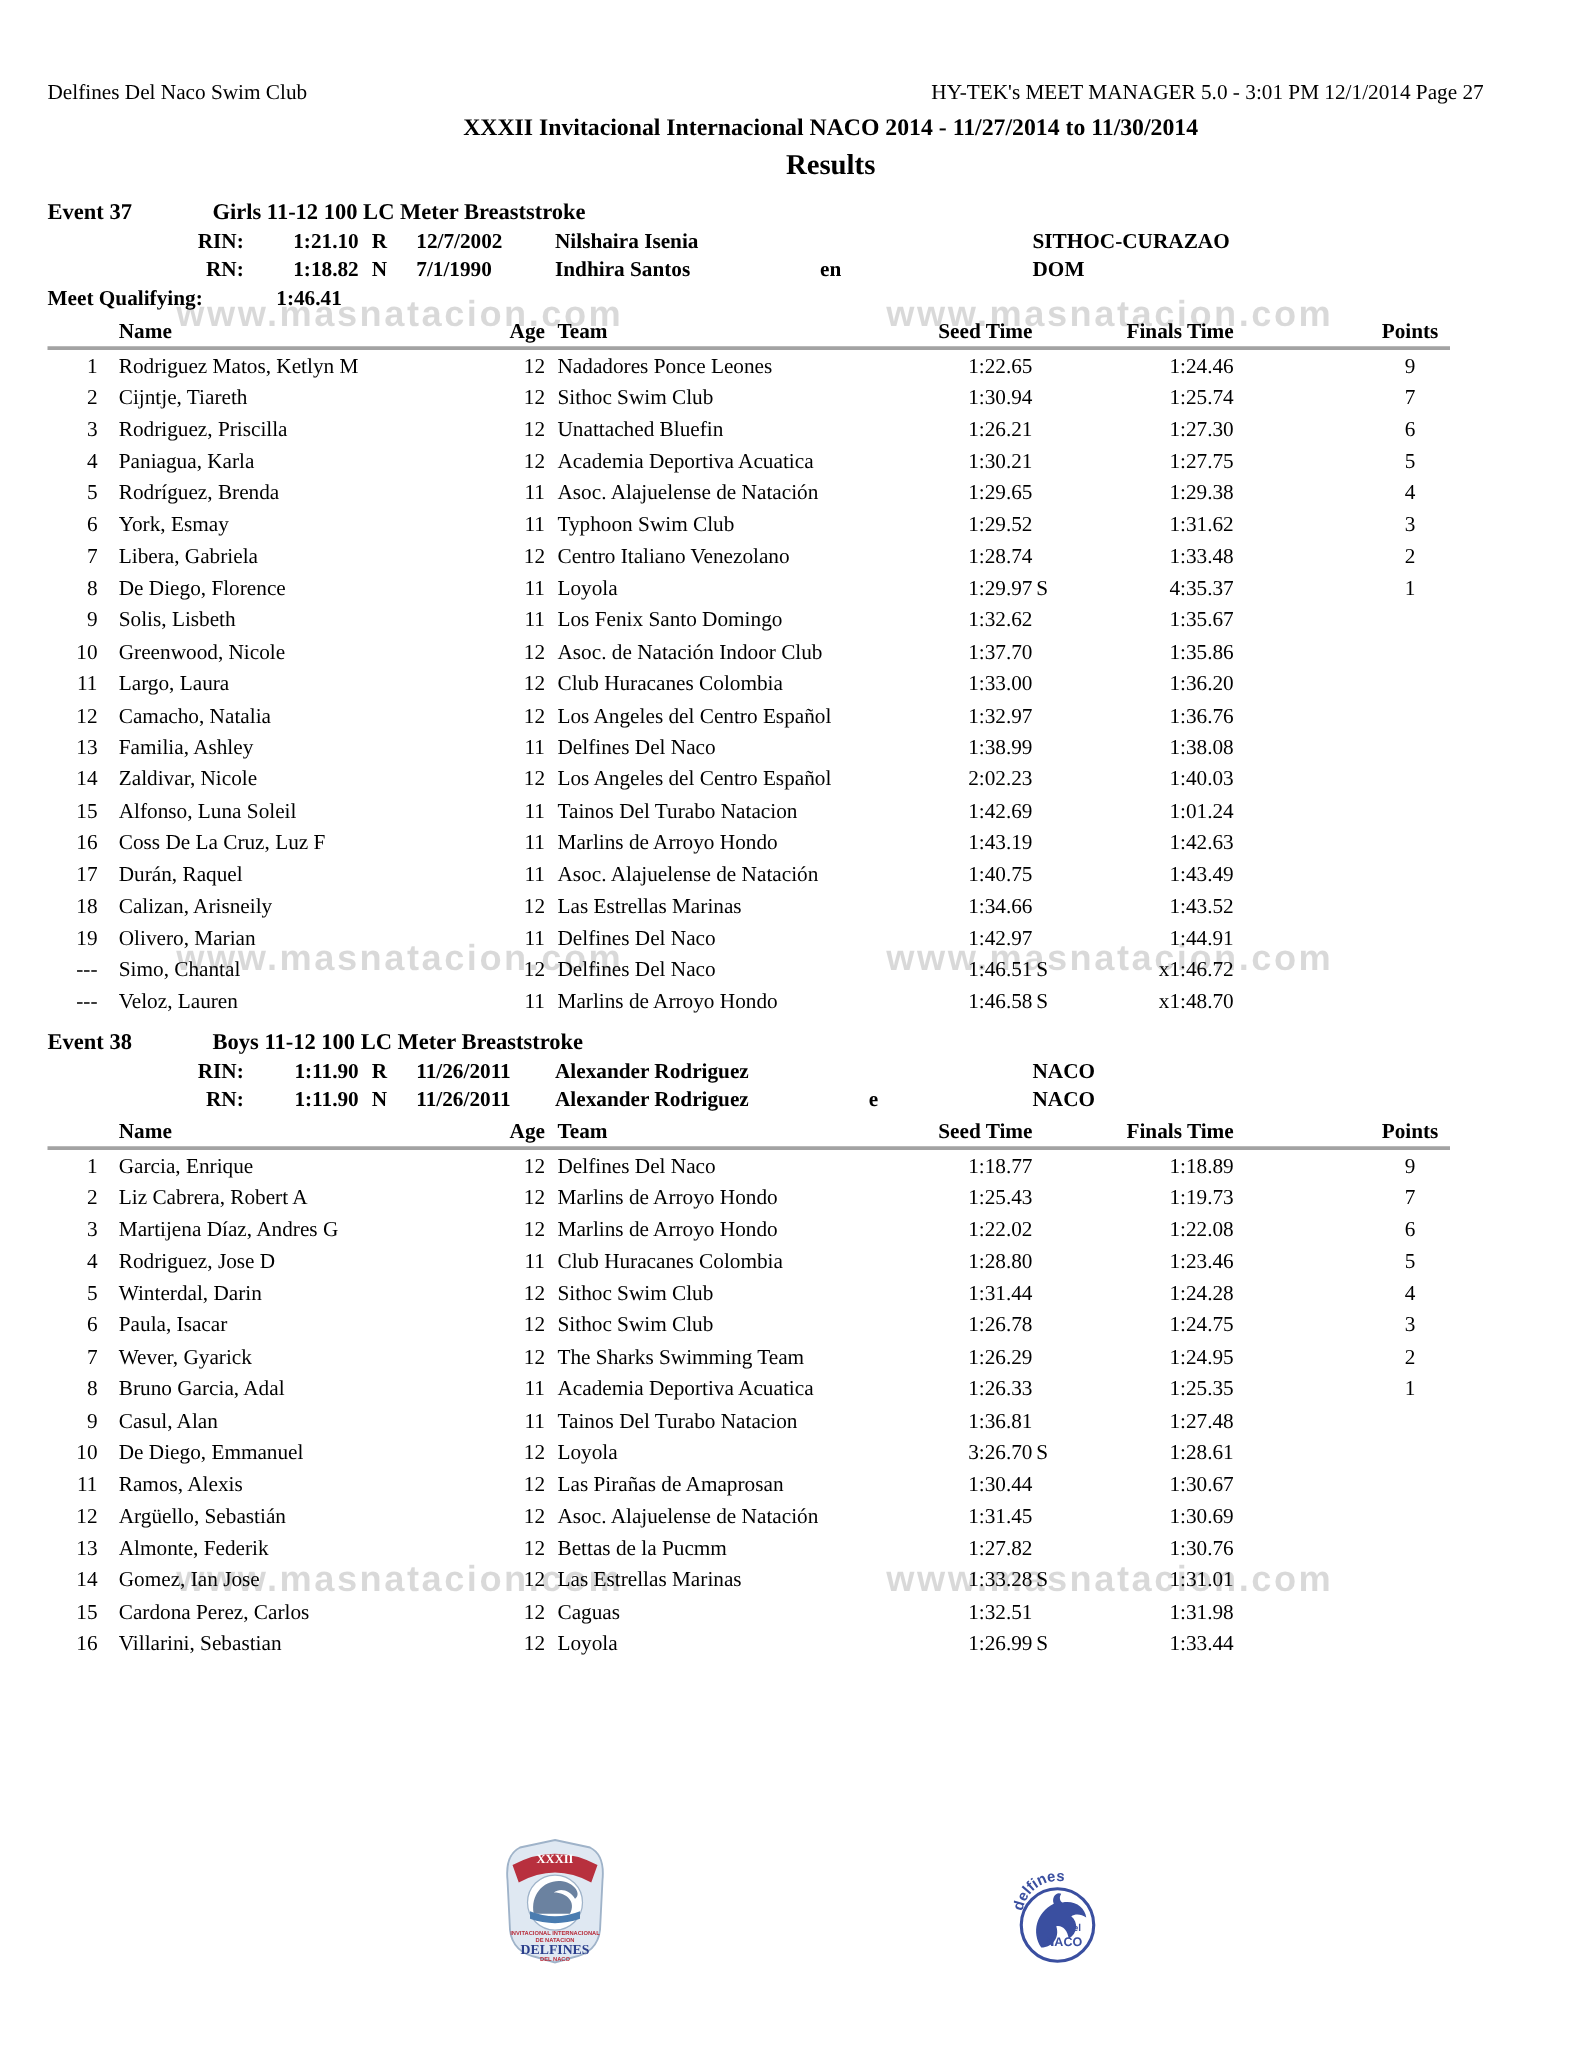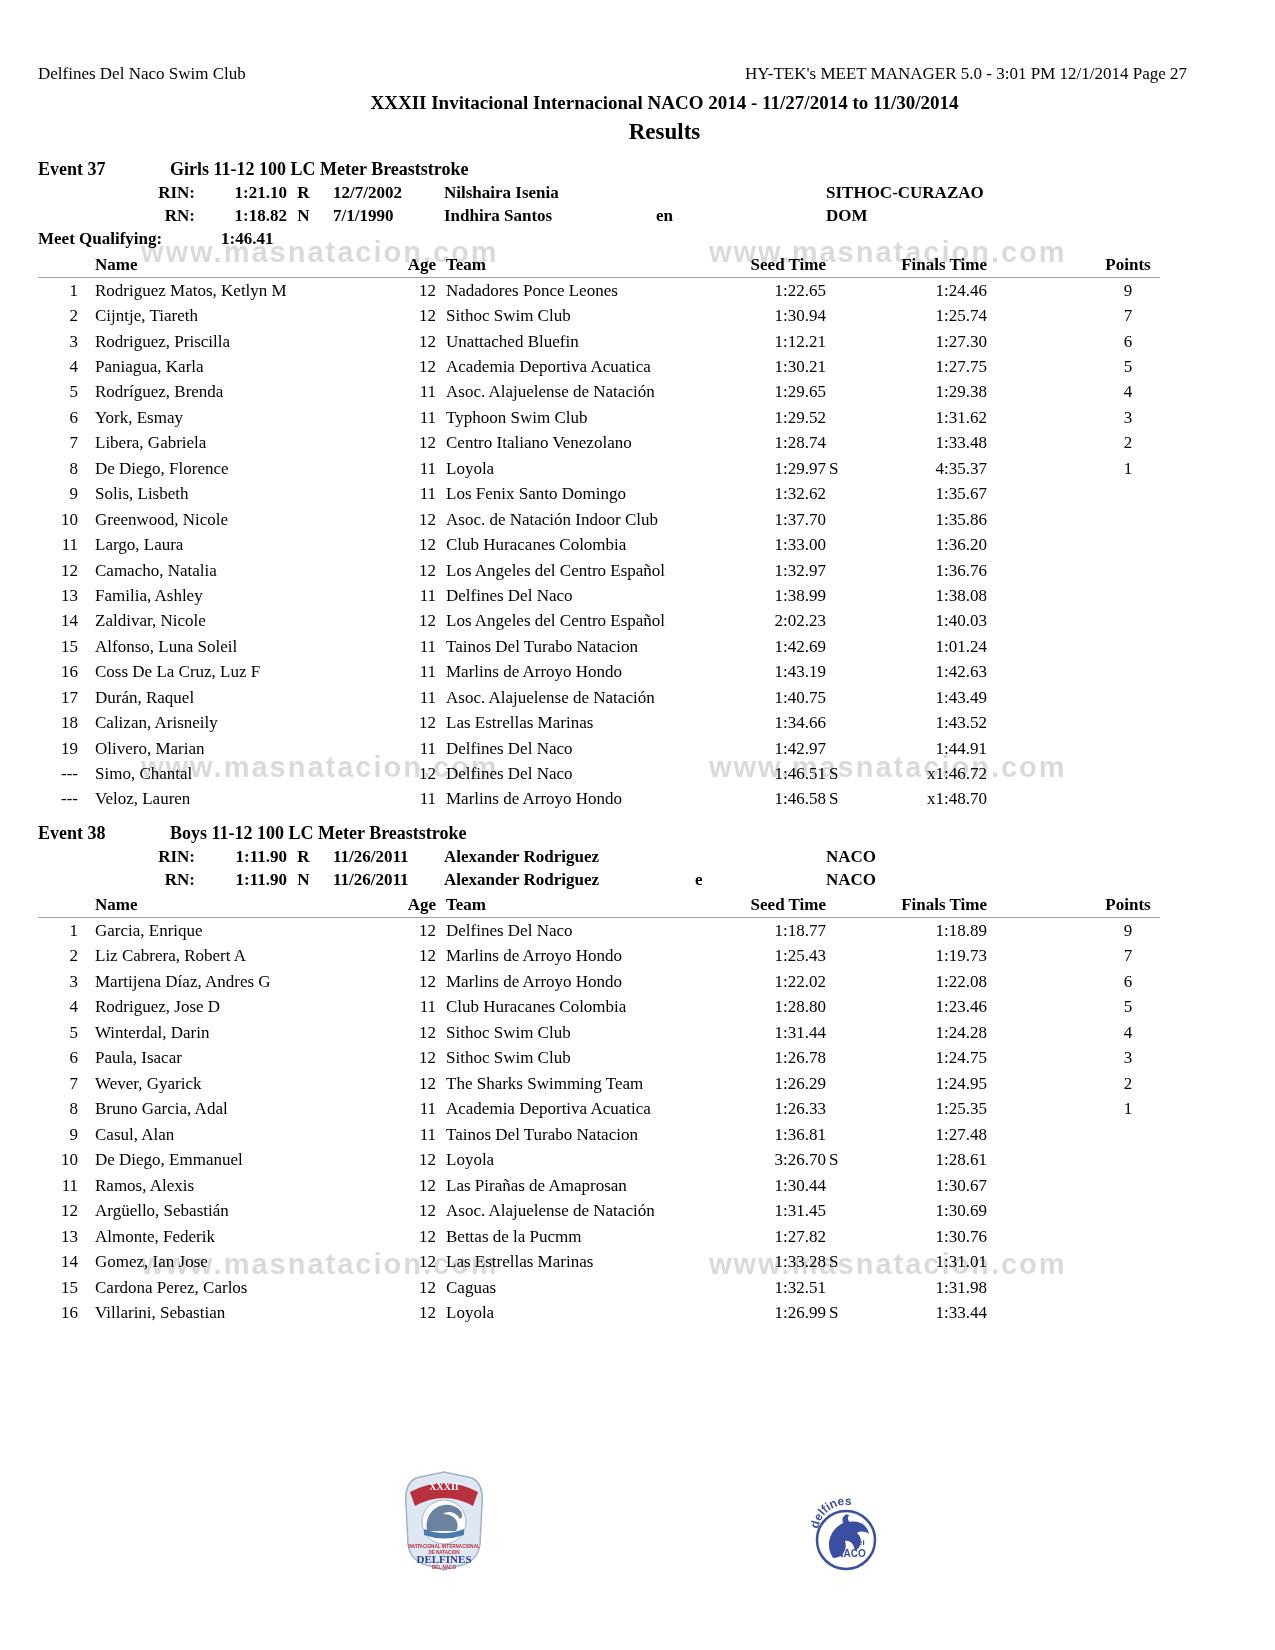--- a/index.html
+++ b/index.html
@@ -34,21 +34,21 @@
   .rec-ath{left:406px;}
   .ev0 .rec-extra{left:618px;}
   .ev1 .rec-extra{left:657px;}
   .rec-club{left:788px;}
   .mq{height:24px;font-size:17px;font-weight:bold;}
   .mq-label{display:inline-block;width:183px;}
 
   
   .grid{display:grid;grid-template-columns:40px 320px 38px 254px 136px 22px 139px 173px;
         align-items:center;font-size:17px;white-space:nowrap;}
-  .thead{height:24px;font-weight:bold;border-bottom:1px solid #a3a3a3;}
+  .thead{height:24px;font-weight:bold;border-bottom:3px solid #a3a3a3;}
   .rrow{height:25.45px;}
   .ev1 .rrow{height:25.5px;}
   .c-place{text-align:right;}
   .c-name{padding-left:17px;overflow:hidden;}
   .c-age{text-align:right;}
   .c-team{padding-left:10px;overflow:hidden;}
   .c-seed{text-align:right;}
   .c-sflag{padding-left:3px;}
   .c-finals{text-align:right;}
   .c-pts{padding-left:109px;text-align:center;}
@@ -130,21 +130,21 @@
           <div class="c-seed">1:30.94</div>
           <div class="c-sflag"></div>
           <div class="c-finals">1:25.74</div>
           <div class="c-pts">7</div>
         </div>
         <div class="grid rrow">
           <div class="c-place">3</div>
           <div class="c-name">Rodriguez, Priscilla</div>
           <div class="c-age">12</div>
           <div class="c-team">Unattached Bluefin</div>
-          <div class="c-seed">1:12.21</div>
+          <div class="c-seed">1:26.21</div>
           <div class="c-sflag"></div>
           <div class="c-finals">1:27.30</div>
           <div class="c-pts">6</div>
         </div>
         <div class="grid rrow">
           <div class="c-place">4</div>
           <div class="c-name">Paniagua, Karla</div>
           <div class="c-age">12</div>
           <div class="c-team">Academia Deportiva Acuatica</div>
           <div class="c-seed">1:30.21</div>

